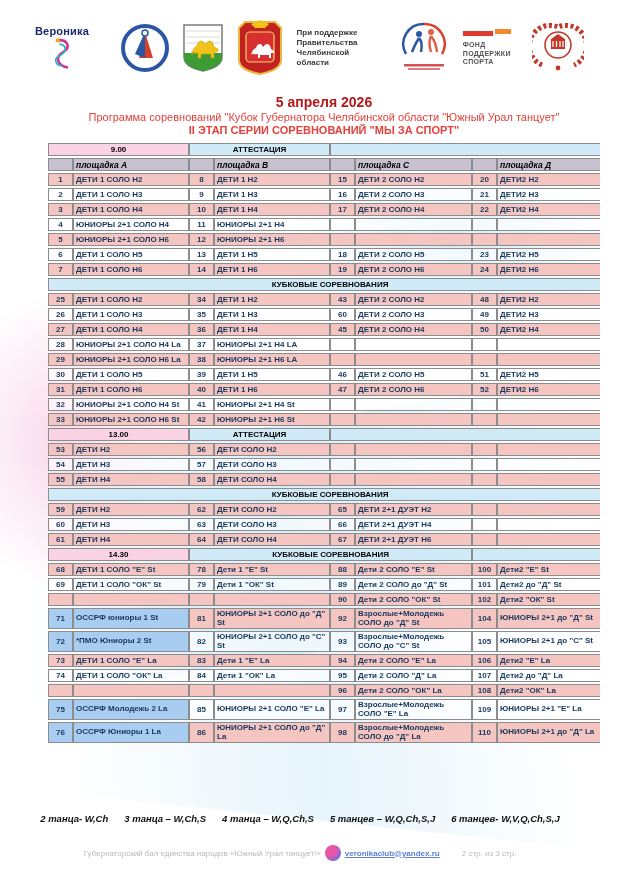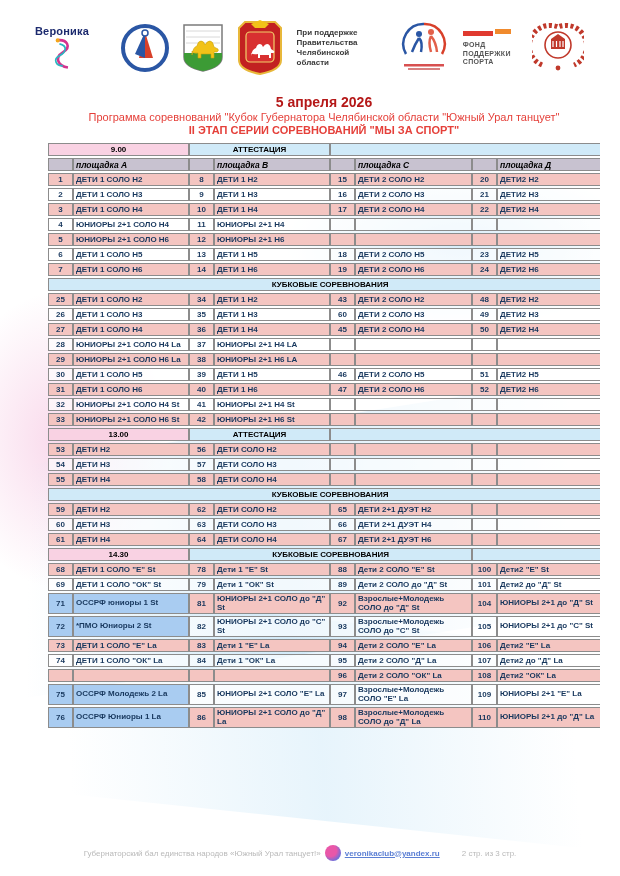--- a/index.html
+++ b/index.html
@@ -434,20 +434,30 @@
         <tr class="r-white">
           <td class="num">69</td>
           <td class="txt">ДЕТИ 1 СОЛО "ОК" St</td>
           <td class="num">79</td>
           <td class="txt">Дети 1 "ОК" St</td>
           <td class="num">89</td>
           <td class="txt">Дети 2 СОЛО до "Д"  St</td>
           <td class="num">101</td>
           <td class="txt">Дети2  до "Д"  St</td>
         </tr>
+        <tr class="r-pink">
+          <td class="num"></td>
+          <td class="txt"></td>
+          <td class="num"></td>
+          <td class="txt"></td>
+          <td class="num">90</td>
+          <td class="txt">Дети 2  СОЛО "ОК" St</td>
+          <td class="num">102</td>
+          <td class="txt">Дети2  "ОК" St</td>
+        </tr>
         <tr class="r-pink tall blueA">
           <td class="num">71</td>
           <td class="txt">ОССРФ юниоры 1   St</td>
           <td class="num">81</td>
           <td class="txt">ЮНИОРЫ 2+1 СОЛО  до "Д"  St</td>
           <td class="num">92</td>
           <td class="txt">Взрослые+Молодежь СОЛО до  "Д" St</td>
           <td class="num">104</td>
           <td class="txt">ЮНИОРЫ 2+1  до "Д" St</td>
         </tr>
@@ -507,20 +517,27 @@
           <td class="num">86</td>
           <td class="txt">ЮНИОРЫ 2+1 СОЛО  до "Д" La</td>
           <td class="num">98</td>
           <td class="txt">Взрослые+Молодежь СОЛО до  "Д" La</td>
           <td class="num">110</td>
           <td class="txt">ЮНИОРЫ 2+1   до "Д" La</td>
         </tr>
       </tbody>
   </table>
 
+  <div class="footnote">
+      <span>2 танца- W,Ch</span>
+      <span>3 танца – W,Ch,S</span>
+      <span>4 танца – W,Q,Ch,S</span>
+      <span>5 танцев – W,Q,Ch,S,J</span>
+      <span>6 танцев- W,V,Q,Ch,S,J</span>
+    </div>
 
   <footer class="pfooter">
     <span>Губернаторский бал единства народов «Южный Урал танцует!»</span>
     <span class="flogo"></span>
     <span class="femail">veronikaclub@yandex.ru</span>
     <span class="fpages">2 стр. из 3 стр.</span>
   </footer>
 
 </div>
 

